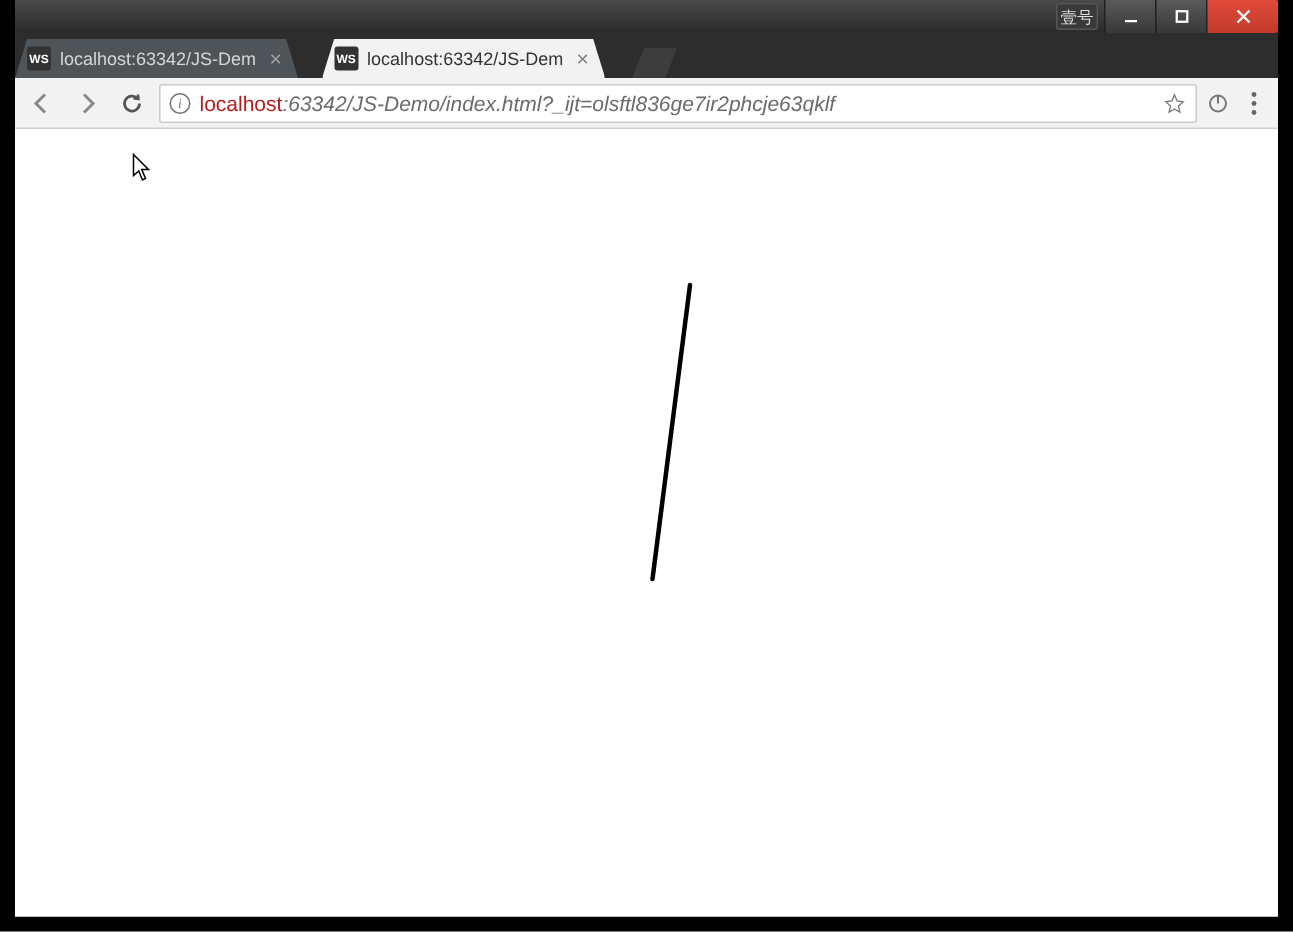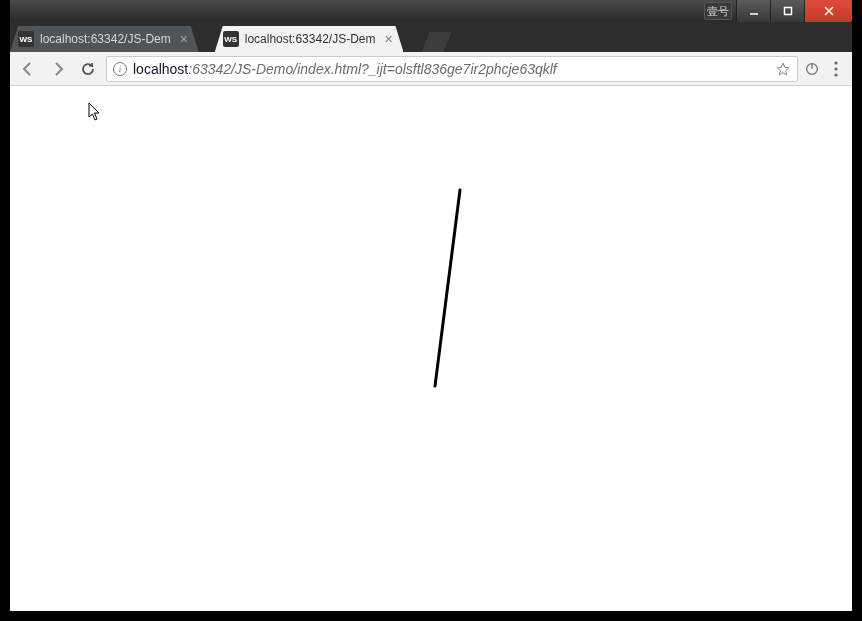--- a/index.html
+++ b/index.html
@@ -176,21 +176,21 @@
       font-family: Georgia, serif;
       flex-shrink: 0;
     }
     .url {
       flex: 1;
       font-size: 14px;
       color: #333;
       white-space: nowrap;
       overflow: hidden;
     }
-    .url .host { color: #0f172a; }
+    .url .host { color: #b91c1c; }
     .url .path { color: #6b6b6b; font-style: italic; }
     .star-icon, .power-icon {
       width: 16px;
       height: 16px;
       color: #777;
       cursor: pointer;
       display: flex;
       align-items: center;
       justify-content: center;
     }

